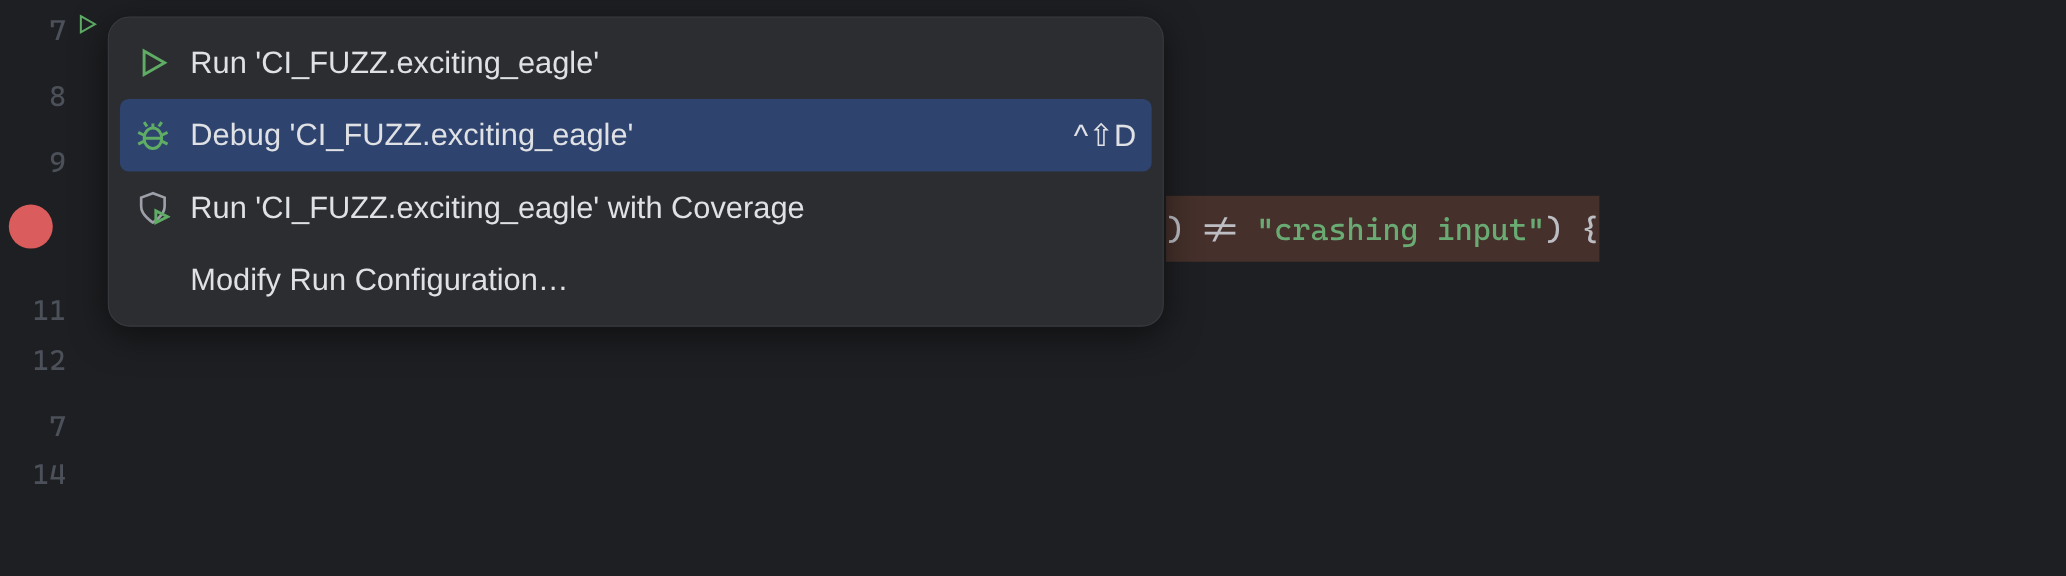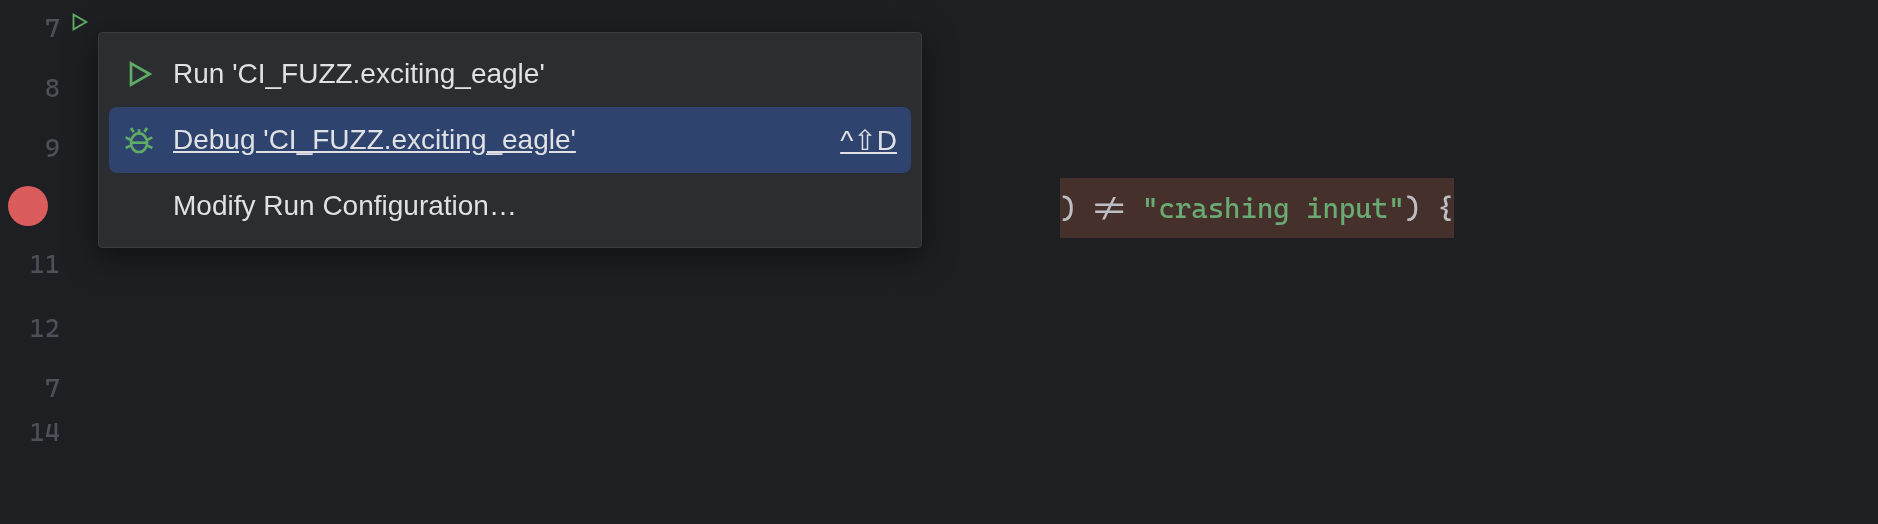--- a/index.html
+++ b/index.html
@@ -69,44 +69,43 @@
     .code-highlighted {
       background: #45302b;
       padding: 4px 0;
     }
     .tok-punc { color: #bcbec4; }
     .tok-op { color: #bcbec4; }
     .tok-str { color: #6aab73; }
     .menu {
       position: absolute;
       left: 98px;
-      top: 32px;
-      width: 824px;
+      top: 15px;
+      width: 960px;
       background: #2b2d30;
       border: 1px solid #393b40;
-      border-radius: 4px;
+      border-radius: 20px;
       box-shadow: 0 8px 32px rgba(0,0,0,0.5);
       padding: 8px 0;
       z-index: 100;
     }
     .menu-item {
       display: flex;
       align-items: center;
       height: 66px;
       padding: 0 24px;
       color: #dfe1e5;
       cursor: pointer;
       position: relative;
     }
     .menu-item.selected {
       background: #2e436e;
       border-radius: 8px;
       margin: 0 10px;
       padding: 4px 14px;
-      text-decoration: underline;
     }
     .menu-icon {
       width: 32px;
       height: 32px;
       margin-right: 18px;
       flex-shrink: 0;
       display: flex;
       align-items: center;
       justify-content: center;
     }
@@ -127,21 +126,21 @@
   <div class="line" style="top: -2px;">7</div>
   <span class="run-icon-gutter">
     <svg viewBox="0 0 24 24" fill="none" stroke="#5fad65" stroke-width="2">
       <path d="M6 4 L20 12 L6 20 Z"></path>
     </svg>
   </span>
   <div class="line" style="top: 58px;">8</div>
   <div class="line" style="top: 118px;">9</div>
   <div class="line" style="top: 178px;"></div>
   <span class="breakpoint" style="top: 186px;"></span>
-  <div class="line" style="top: 234px; text-align: right;">11</div>
+  <div class="line" style="top: 253px; text-align: right;">11</div>
   <div class="line" style="top: 298px;">12</div>
   <div class="line" style="top: 358px;">7</div>
   <div class="line" style="top: 402px;">14</div>
 </div>
 
 <div class="code-area">
   <div class="code-line code-highlighted" style="top: 178px; left: 960px;">
     <span class="tok-punc">)</span>
     <span class="tok-op"> != </span>
     <span class="tok-str">"crashing input"</span>
@@ -165,20 +164,29 @@
         <ellipse cx="12" cy="14" rx="6" ry="7"></ellipse>
         <path d="M12 7 L12 4 M8 6 L6 3 M16 6 L18 3"></path>
         <path d="M6 12 L2 10 M6 16 L2 18 M18 12 L22 10 M18 16 L22 18"></path>
         <path d="M6 14 L18 14"></path>
       </svg>
     </span>
     <span class="menu-label">Debug 'CI_FUZZ.exciting_eagle'</span>
     <span class="menu-shortcut">^⇧D</span>
   </div>
 
+  <div class="menu-item">
+    <span class="menu-icon">
+      <svg viewBox="0 0 24 24" fill="none" stroke="#9da0a8" stroke-width="1.8">
+        <path d="M12 2 L4 5 L4 11 C4 17 12 22 12 22 C12 22 20 17 20 11 L20 5 Z"></path>
+        <path d="M14 14 L22 18 L14 22 Z" fill="none" stroke="#5fad65" stroke-width="2"></path>
+      </svg>
+    </span>
+    <span class="menu-label">Run 'CI_FUZZ.exciting_eagle' with Coverage</span>
+  </div>
 
 
 
   <div class="menu-item">
     <span class="menu-icon"></span>
     <span class="menu-label">Modify Run Configuration…</span>
   </div>
 </div>
 
 </body></html>

